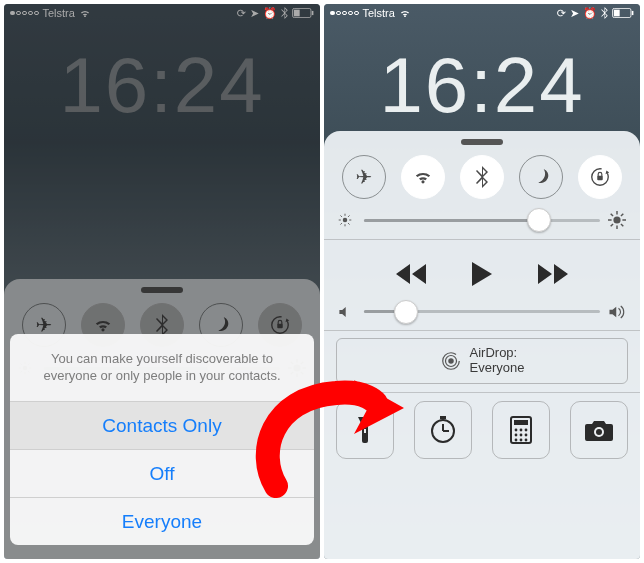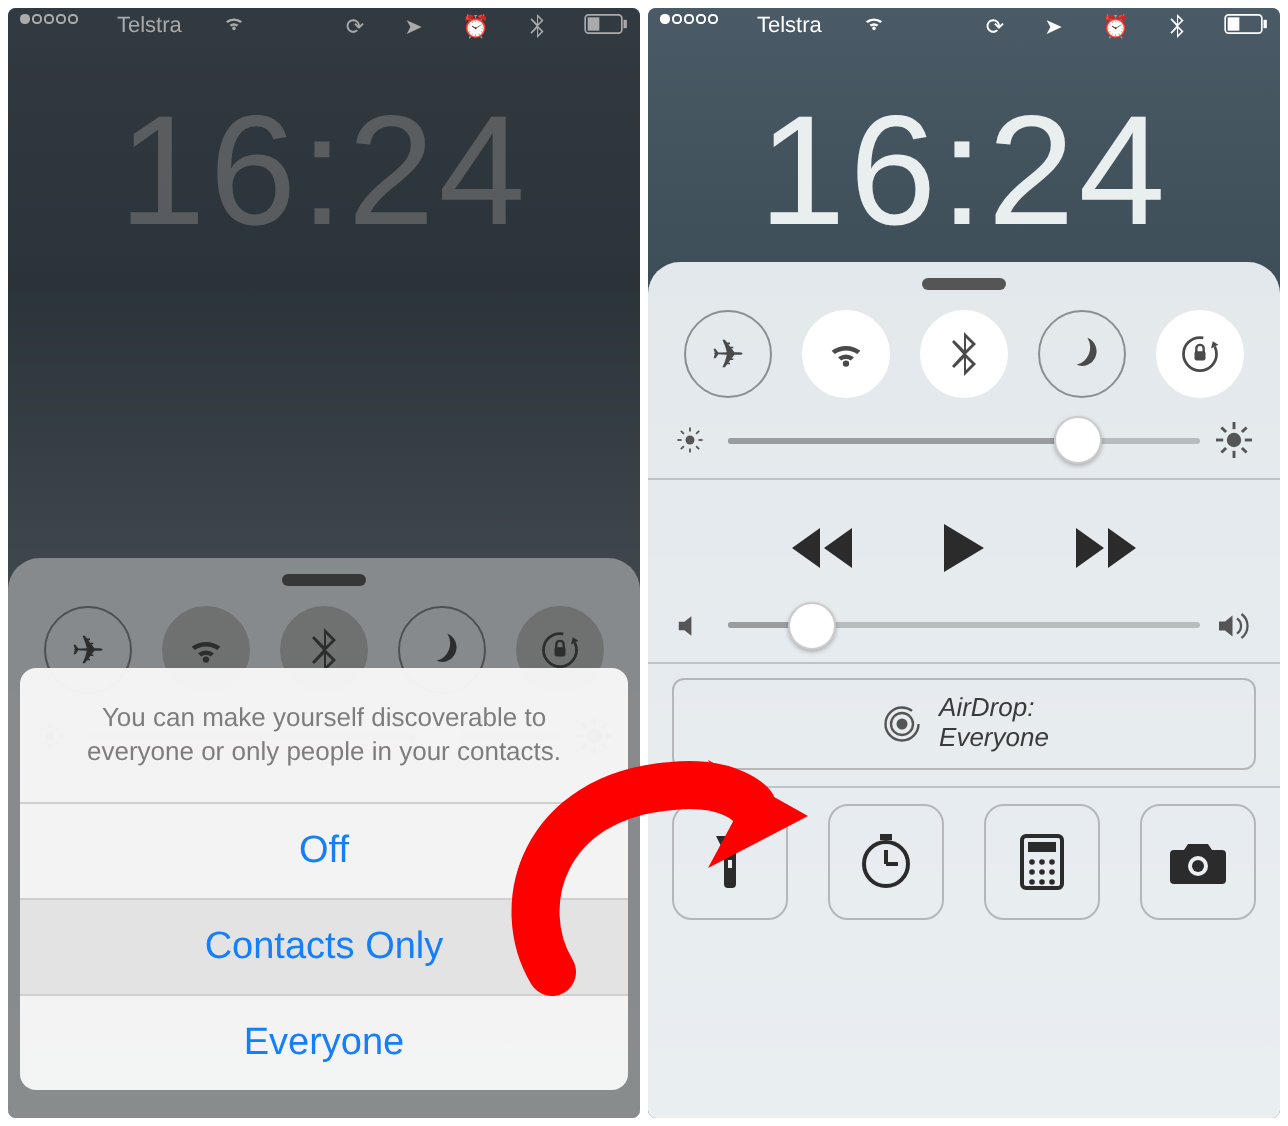--- a/index.html
+++ b/index.html
@@ -30,21 +30,21 @@
     position: absolute; inset: 0;
     background: rgba(20,20,20,0.45);
     z-index: 5;
   }
   
   .statusbar {
     position: absolute; top: 0; left: 0; right: 0; height: 18px;
     display: flex; align-items: center; justify-content: space-between;
     padding: 0 6px; font-size: 11px; color: #fff; z-index: 20;
   }
-  .statusbar .sl, .statusbar .sr { display: flex; align-items: flex-start; gap: 20px; }
+  .statusbar .sl, .statusbar .sr { display: flex; align-items: center; gap: 4px; }
   .dim .statusbar { color: #aaa; }
   .dots { display: flex; gap: 1.5px; }
   .dot, .odot { width: 4.5px; height: 4.5px; border-radius: 50%; }
   .dot { background: #fff; }
   .odot { border: 0.8px solid #fff; }
   .dim .dot { background: #aaa; }
   .dim .odot { border-color: #aaa; }
   .time-big {
     position: absolute; width: 100%; text-align: center; top: 36px;
     font-size: 78px; font-weight: 200; letter-spacing: 2px;
@@ -84,21 +84,21 @@
   }
   .divider { height: 0.5px; background: rgba(120,120,120,0.35); margin: 8px -12px; }
   .media-controls { display: flex; justify-content: center; gap: 46px; align-items: center; margin: 22px 0 14px 0; }
   .media-controls .mbtn { color: #2b2b2b; }
   .air-row { display: flex; gap: 8px; margin: 8px 0; }
   .air-btn {
     flex: 1; border: 0.5px solid rgba(120,120,120,0.45); border-radius: 6px;
     height: 46px; display: flex; align-items: center; justify-content: center; gap: 8px;
     font-size: 13px; color: #3a3a3a;
   }
-  .air-btn .txt { line-height: 1.15; font-style: italic; }
+  .air-btn .txt { line-height: 1.15; }
   .shortcuts { display: flex; justify-content: space-between; margin-top: 8px; }
   .sc {
     width: 58px; height: 58px; border: 0.5px solid rgba(120,120,120,0.45); border-radius: 10px;
     display: flex; align-items: center; justify-content: center; color: #2b2b2b;
   }
   
   .action-sheet {
     position: absolute; left: 6px; right: 6px; bottom: 6px; z-index: 30;
   }
   .as-group {
@@ -241,22 +241,22 @@
             <rect x="23.5" y="3.5" width="2" height="5" fill="currentColor"></rect>
             <rect x="2" y="2" width="7" height="8" fill="currentColor"></rect>
           </svg>
         </span>
     </div>
   </div>
 
   <div class="action-sheet">
     <div class="as-group">
       <div class="as-msg">You can make yourself discoverable to everyone or only people in your contacts.</div>
+      <div class="as-opt sel">Contacts Only</div>
       <div class="as-opt">Off</div>
-      <div class="as-opt sel">Contacts Only</div>
       <div class="as-opt">Everyone</div>
     </div>
   </div>
 </div>
 
 <div class="phone right">
   <div class="bgimg"></div>
   <div class="time-big">16:24</div>
 
   <div class="cc" style="height:428px;">

